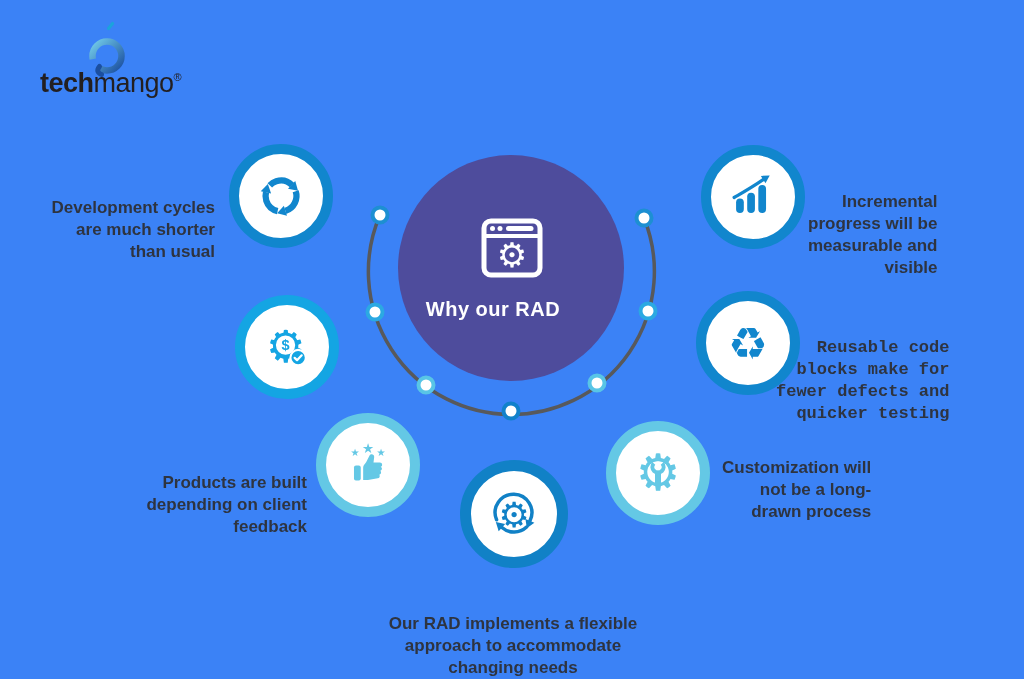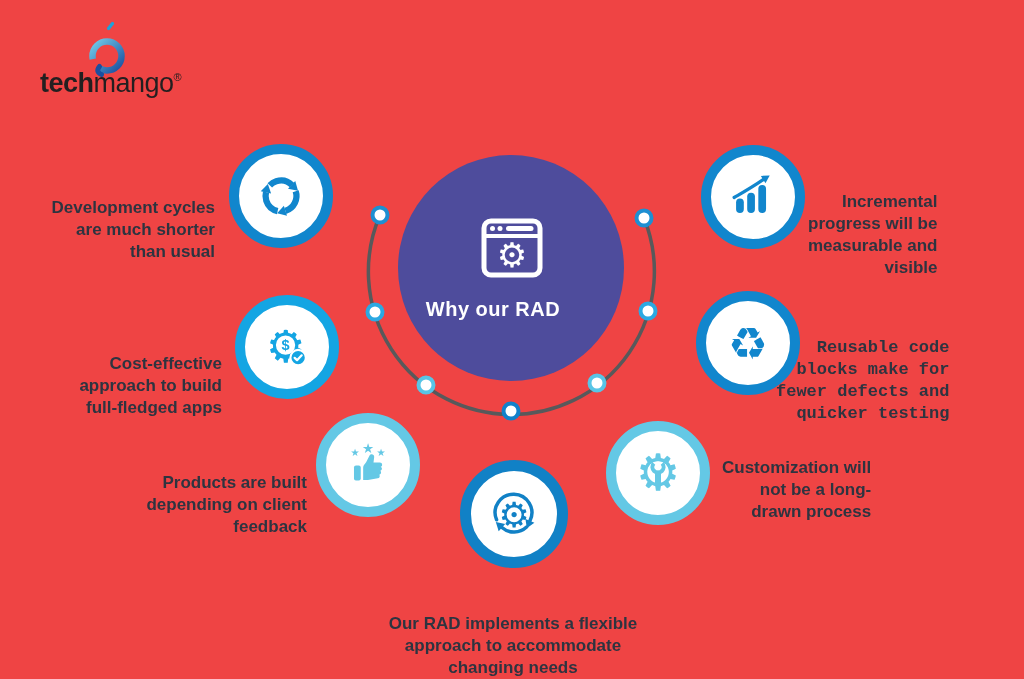--- a/index.html
+++ b/index.html
@@ -29,21 +29,21 @@
     color:#ffffff;font-weight:bold;font-size:20px;letter-spacing:0.5px;
   }
   #center-icon{position:absolute;left:476px;top:212px;width:72px;height:72px;}
   #arc-layer{position:absolute;left:0;top:0;pointer-events:none;}
   #logo{position:absolute;left:38px;top:20px;overflow:visible;}
   .glyph{font-family:"DejaVu Sans",sans-serif;}
 </style>
 </head>
 <body>
 
-<div id="canvas" style="background-color: #ef4444;">
+<div id="canvas" style="background-color: #3b82f6;">
 
   <svg id="logo" width="170" height="82" viewBox="0 0 170 82">
     <defs>
       <linearGradient id="mg" x1="0" y1="0" x2="1" y2="1">
         <stop offset="0" stop-color="#72cbe9"></stop>
         <stop offset="1" stop-color="#1b4fa0"></stop>
       </linearGradient>
     </defs>
     <g>
       <circle cx="69" cy="36" r="14.5" fill="none" stroke="url(#mg)" stroke-width="6.5" stroke-dasharray="79 12.1" stroke-dashoffset="49"></circle>
@@ -89,23 +89,20 @@
 
   <div class="ring" style="left: 235px; top: 295px; width: 104px; height: 104px; border-width: 10px; border-color: rgb(20, 165, 227);">
     <svg class="ic" viewBox="0 0 60 60" style="color: rgb(20, 165, 227);">
       <text class="glyph" x="29" y="45" font-size="46" text-anchor="middle" fill="currentColor">⚙</text>
       <circle cx="28.5" cy="28" r="11.5" fill="#fff" stroke="currentColor" stroke-width="3"></circle>
       <text x="28.5" y="33.5" font-size="15" font-weight="bold" text-anchor="middle" fill="currentColor">$</text>
       <circle cx="41.5" cy="41" r="8" fill="currentColor" stroke="#fff" stroke-width="2.2"></circle>
       <path d="M 37.9 41.2 L 40.4 43.6 L 45.2 38.6" fill="none" stroke="#fff" stroke-width="2.3" stroke-linecap="round" stroke-linejoin="round"></path>
     </svg>
   </div>
-  <div class="label ta-r" style="right: 802px; top: 317px; color: rgb(46, 52, 64);">Cost-effective
-approach to build
-full-fledged apps</div>
 
   <div class="ring" style="left: 316px; top: 413px; width: 104px; height: 104px; border-width: 10px; border-color: rgb(100, 200, 229);">
     <svg class="ic" viewBox="0 0 60 60" style="color: rgb(100, 200, 229);">
       <text class="glyph" x="30" y="17.5" font-size="14" text-anchor="middle" fill="currentColor">★</text>
       <text class="glyph" x="16.5" y="20.5" font-size="10.5" text-anchor="middle" fill="currentColor">★</text>
       <text class="glyph" x="43.5" y="20.5" font-size="10.5" text-anchor="middle" fill="currentColor">★</text>
       <rect x="15.5" y="30.5" width="7" height="15.5" rx="2" fill="currentColor"></rect>
       <path d="M 25 45.5 L 25 32.5 C 25 30.3 26.8 29 28.2 26.8 L 31.6 20.3 C 32.8 17.8 36.6 18.8 36.4 21.6 L 35.7 27.3 L 42.3 27.3 C 45.1 27.3 45.5 31.1 43.1 31.8 C 45.1 32.6 44.7 35.5 42.7 36 C 44.2 37 43.7 39.6 41.7 40 C 42.7 41.1 42.1 43.5 40.1 43.8 L 30 45.5 Z" fill="currentColor"></path>
     </svg>
   </div>

